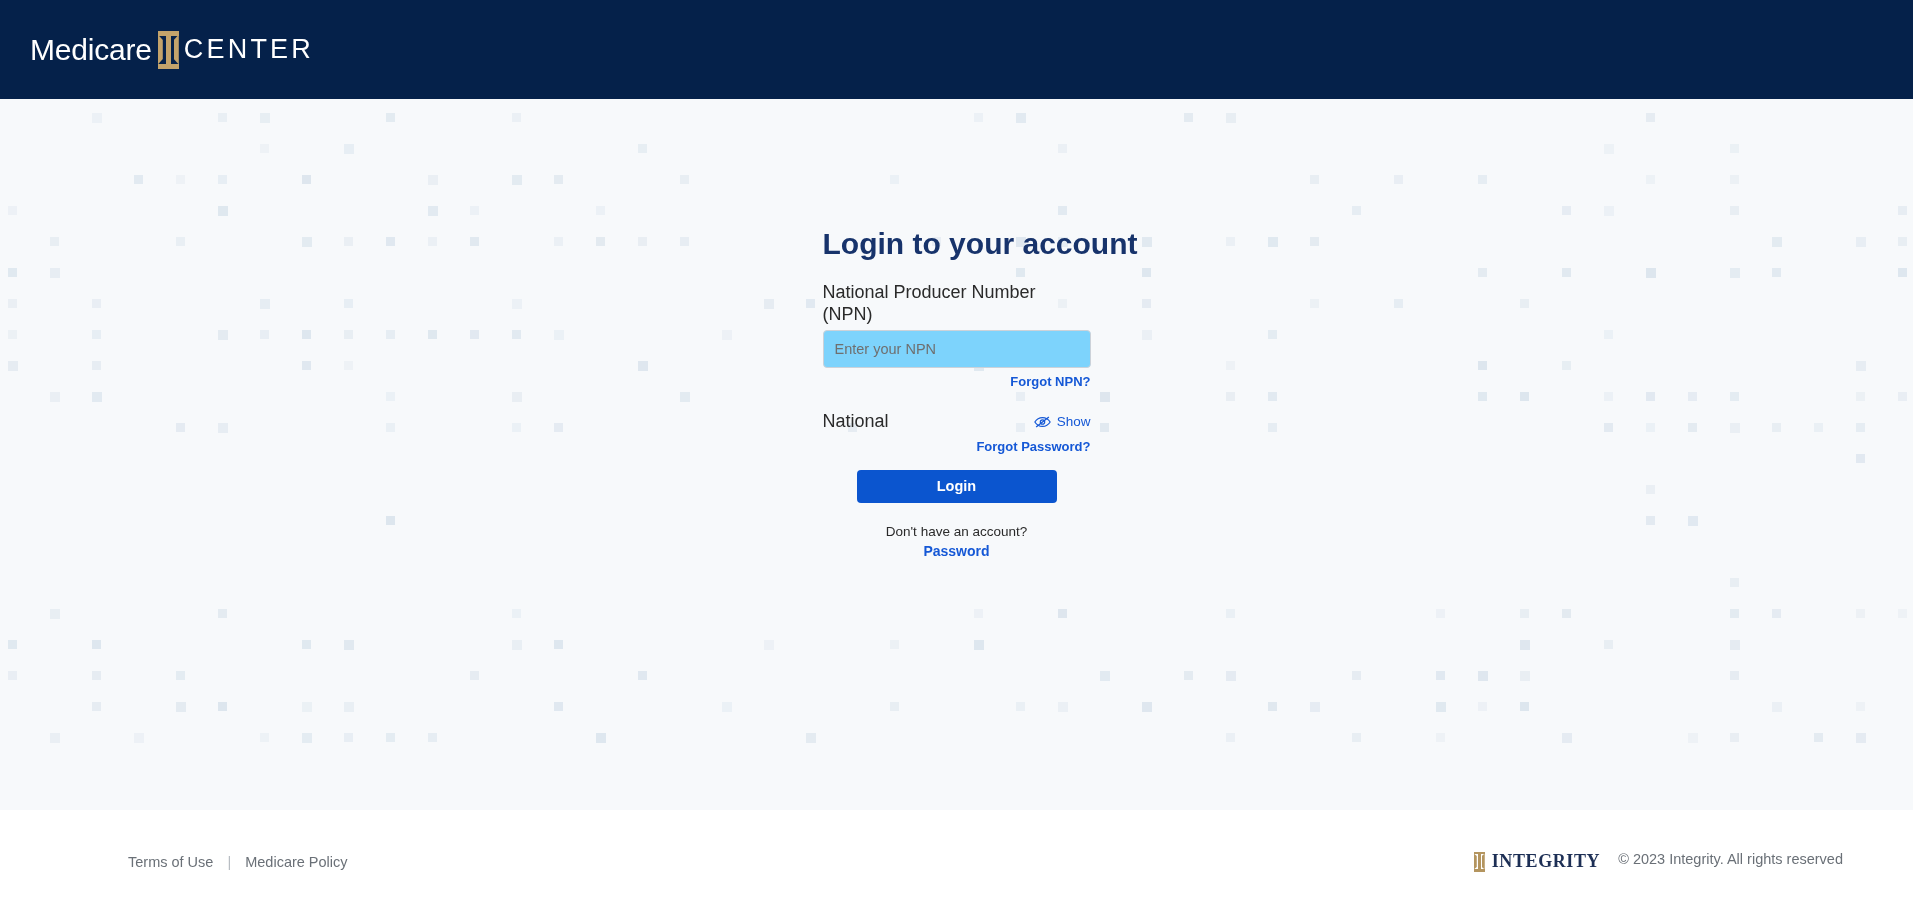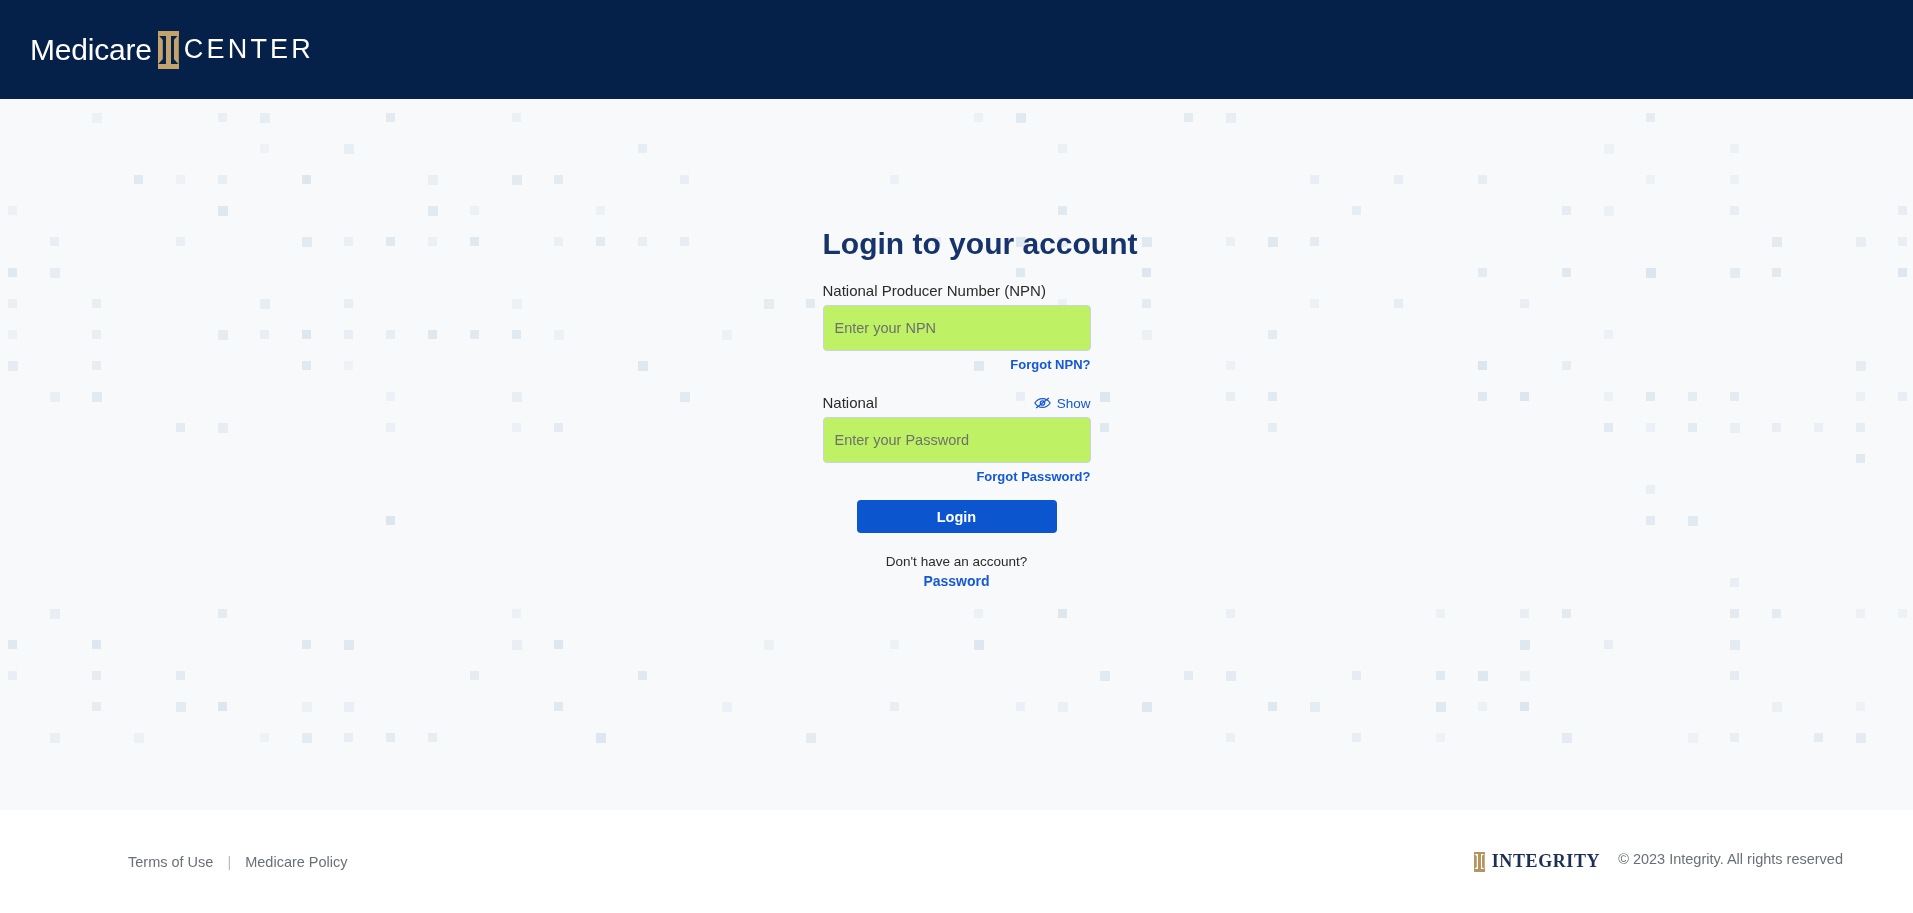--- a/index.html
+++ b/index.html
@@ -136,41 +136,41 @@
 
   .field-group { text-align: left; }
 
   .field-label-row {
     display: flex;
     align-items: center;
     justify-content: space-between;
     margin-bottom: 5px;
   }
   .field-label {
-    font-size: 15px;
+    font-size: 18px;
     color: #2a2a2a;
     line-height: 1.2;
   }
 
   .show-toggle {
     display: flex;
     align-items: center;
     gap: 6px;
     color: #1558d6;
     font-size: 13.5px;
     cursor: pointer;
   }
   .show-toggle svg { display: block; }
 
   .text-input {
     width: 268px;
-    height: 46px;
+    height: 38px;
     border: 1px solid #ccd2d9;
     border-radius: 4px;
-    background: #bef264;
+    background: #7dd3fc;
     padding: 0 11px;
     font-family: "Liberation Sans", sans-serif;
     font-size: 14.5px;
     color: #222;
     outline: none;
   }
   .text-input::placeholder { color: #6f6f6f; }
 
   .link-right {
     display: block;
@@ -553,21 +553,20 @@
               <span>
                 <svg width="17" height="14" viewBox="0 0 20 16" fill="none" aria-hidden="true">
                   <path d="M1 8s3.2-5.2 9-5.2S19 8 19 8s-3.2 5.2-9 5.2S1 8 1 8z" stroke="#1558d6" stroke-width="1.4" fill="none"></path>
                   <circle cx="10" cy="8" r="2.6" stroke="#1558d6" stroke-width="1.4" fill="none"></circle>
                   <line x1="2.5" y1="14" x2="17.5" y2="2" stroke="#1558d6" stroke-width="1.5"></line>
                 </svg>
               </span>
               <span>Show</span>
             </span>
           </div>
-          <input class="text-input" type="password" placeholder="Enter your Password" style="">
           <a class="link-right">Forgot Password?</a>
         </div>
 
         <button class="login-button">Login</button>
 
         <div class="signup-text">Don't have an account?</div>
         <a class="register-link">Password</a>
 
       </div>
     </div>

